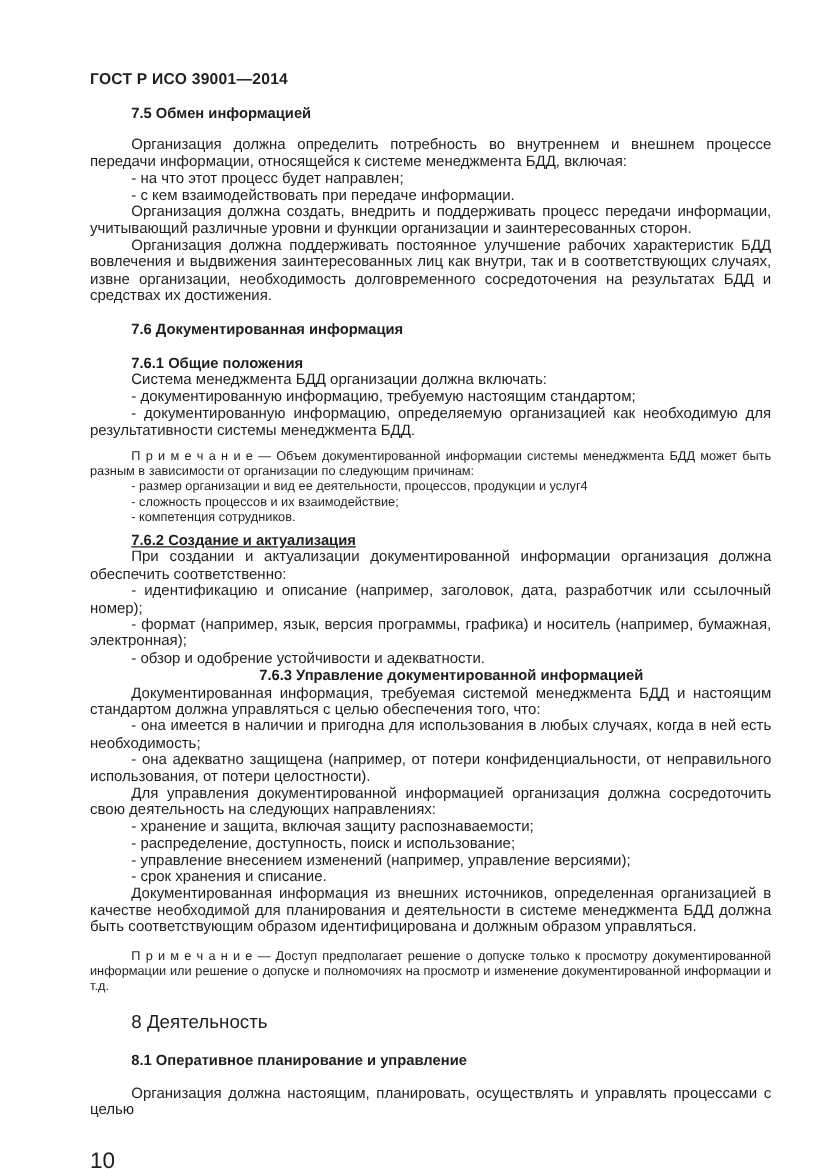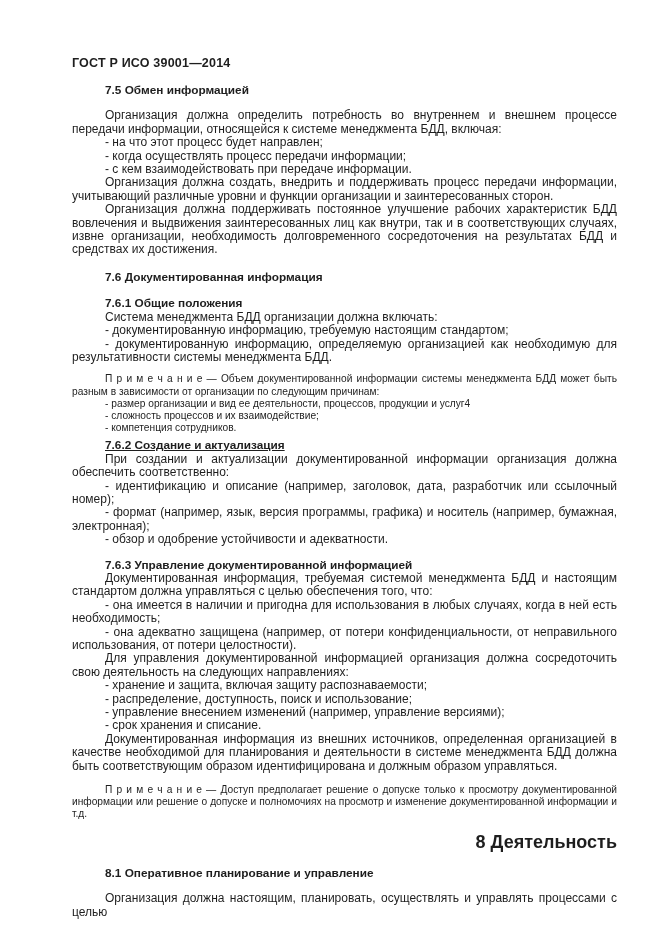--- a/index.html
+++ b/index.html
@@ -36,28 +36,27 @@
     margin: 14px 0 12px 0;
   }
   .h3 {
     font-size: 11.8px;
     font-weight: bold;
     line-height: 13.4px;
     text-indent: 33px;
     margin: 13px 0 0 0;
   }
   .h3.tight { margin-top: 5px; text-decoration: underline; }
-  .h3.inline { margin-top: 12px; }
+  .h3.inline { margin-top: 1px; text-align: center; }
   .h1 {
-    font-size: 18px;
-    font-weight: bold;
+    font-size: 15px;
+    font-weight: normal;
     line-height: 19px;
     text-indent: 33px;
     margin: 12px 0 15px 0;
-    text-align: right;
   }
   .para {
     font-size: 12px;
     line-height: 13.4px;
     text-align: justify;
     text-indent: 33px;
     margin: 0;
   }
   .note {
     font-size: 10.2px;
@@ -76,21 +75,20 @@
 </head>
 <body>
 
 <div class="page">
 
   <div class="doc-header">ГОСТ Р ИСО 39001—2014</div>
 
   <div class="h2">7.5 Обмен информацией</div>
   <p class="para">Организация должна определить потребность во внутреннем и внешнем процессе передачи информации, относящейся к системе менеджмента БДД, включая:</p>
   <p class="para">- на что этот процесс будет направлен;</p>
-  <p class="para">- когда осуществлять процесс передачи информации;</p>
   <p class="para">- с кем взаимодействовать при передаче информации.</p>
   <p class="para">Организация должна создать, внедрить и поддерживать процесс передачи информации, учитывающий различные уровни и функции организации и заинтересованных сторон.</p>
   <p class="para">Организация должна поддерживать постоянное улучшение рабочих характеристик БДД вовлечения и выдвижения заинтересованных лиц как внутри, так и в соответствующих случаях, извне организации, необходимость долговременного сосредоточения на результатах БДД и средствах их достижения.</p>
 
   <div class="h2">7.6 Документированная информация</div>
 
   <div class="h3">7.6.1 Общие положения</div>
   <p class="para">Система менеджмента БДД организации должна включать:</p>
   <p class="para">- документированную информацию, требуемую настоящим стандартом;</p>
   <p class="para">- документированную информацию, определяемую организацией как необходимую для результативности системы менеджмента БДД.</p>

